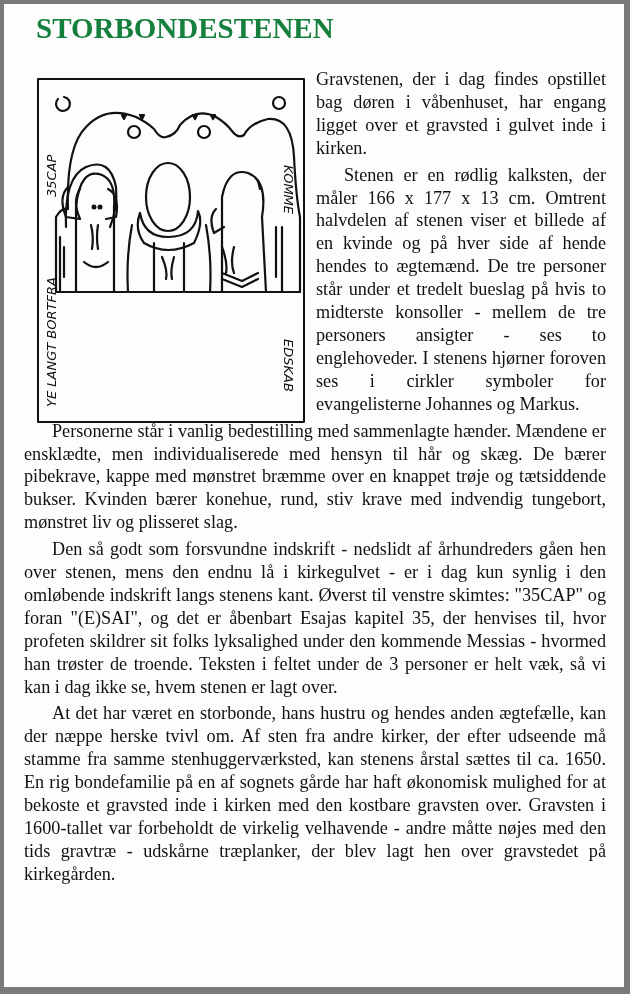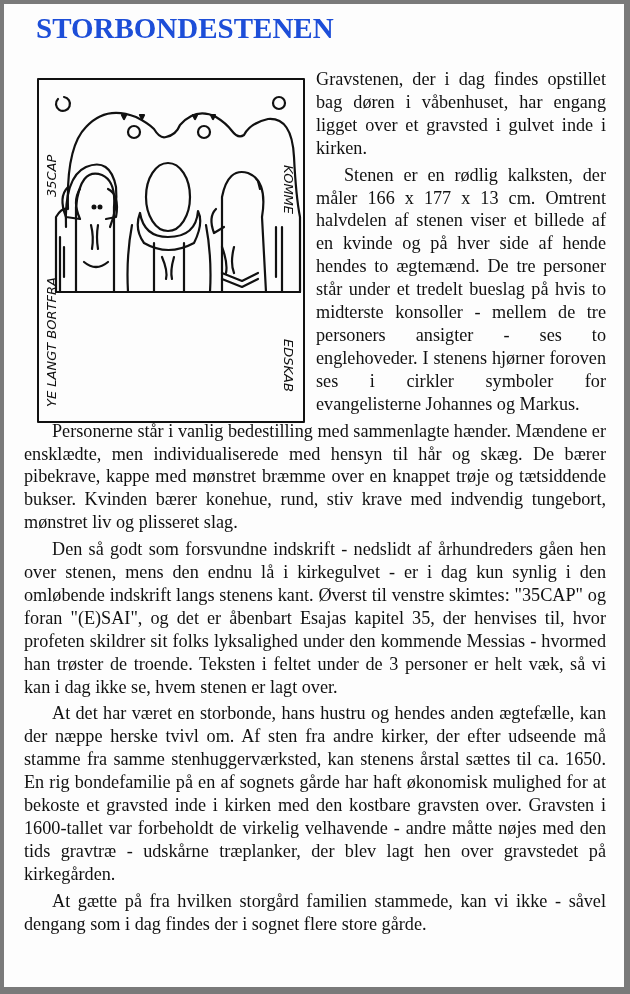--- a/index.html
+++ b/index.html
@@ -7,21 +7,21 @@
     width:630px; height:994px; background:#7a7a7a; position:relative; overflow:hidden;
     font-family:"Liberation Serif", "DejaVu Serif", serif; color:#111;
   }
   .page {
     position:absolute; left:4px; top:4px; width:620px; height:983px;
     background:#fdfdfd;
   }
   .title {
     position:absolute; left:32px; top:8px; margin:0;
     font-family:"Liberation Serif", serif; font-weight:bold; font-size:29px; letter-spacing:0px;
-    color:#1d4ed8;
+    color:#15803d;
   }
   .figure {
     position:absolute; left:32px; top:73px; width:270px; height:347px;
   }
   .figure svg { width:100%; height:100%; display:block; }
   .body-text {
     position:absolute; left:16px; top:60px; width:590px;
     font-size:18.2px; line-height:22.9px; text-align:justify;
   }
   .float-spacer { float:left; width:296px; height:350px; }
@@ -82,15 +82,14 @@
     </svg>
   </div>
 
   <div class="body-text">
     <div class="float-spacer"></div>
     <p class="first">Gravstenen, der i dag findes opstillet bag døren i våbenhuset, har engang ligget over et gravsted i gulvet inde i kirken.</p>
     <p>Stenen er en rødlig kalksten, der måler 166 x 177 x 13 cm. Omtrent halvdelen af stenen viser et billede af en kvinde og på hver side af hende hendes to ægtemænd. De tre personer står under et tredelt bueslag på hvis to midterste konsoller - mellem de tre personers ansigter - ses to englehoveder. I stenens hjørner foroven ses i cirkler symboler for evangelisterne Johannes og Markus.</p>
     <p>Personerne står i vanlig bedestilling med sammenlagte hænder. Mændene er ensklædte, men individualiserede med hensyn til hår og skæg. De bærer pibekrave, kappe med mønstret bræmme over en knappet trøje og tætsiddende bukser. Kvinden bærer konehue, rund, stiv krave med indvendig tungebort, mønstret liv og plisseret slag.</p>
     <p>Den så godt som forsvundne indskrift - nedslidt af århundreders gåen hen over stenen, mens den endnu lå i kirkegulvet - er i dag kun synlig i den omløbende indskrift langs stenens kant. Øverst til venstre skimtes: "35CAP" og foran "(E)SAI", og det er åbenbart Esajas kapitel 35, der henvises til, hvor profeten skildrer sit folks lyksalighed under den kommende Messias - hvormed han trøster de troende. Teksten i feltet under de 3 personer er helt væk, så vi kan i dag ikke se, hvem stenen er lagt over.</p>
     <p>At det har været en storbonde, hans hustru og hendes anden ægtefælle, kan der næppe herske tvivl om. Af sten fra andre kirker, der efter udseende må stamme fra samme stenhuggerværksted, kan stenens årstal sættes til ca. 1650. En rig bondefamilie på en af sognets gårde har haft økonomisk mulighed for at bekoste et gravsted inde i kirken med den kostbare gravsten over. Gravsten i 1600-tallet var forbeholdt de virkelig velhavende - andre måtte nøjes med den tids gravtræ - udskårne træplanker, der blev lagt hen over gravstedet på kirkegården.</p>
-    <p>At gætte på fra hvilken storgård familien stammede, kan vi ikke - såvel dengang som i dag findes der i sognet flere store gårde.</p>
   </div>
 </div>
 
 </body></html>

